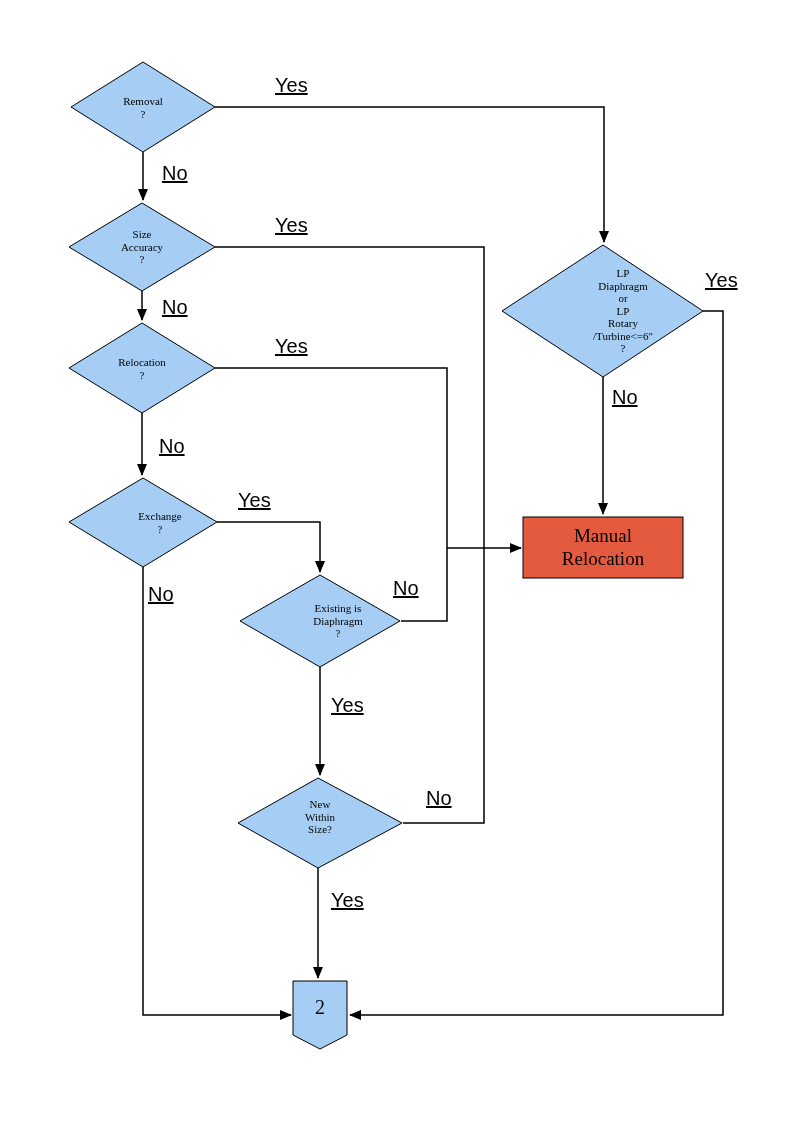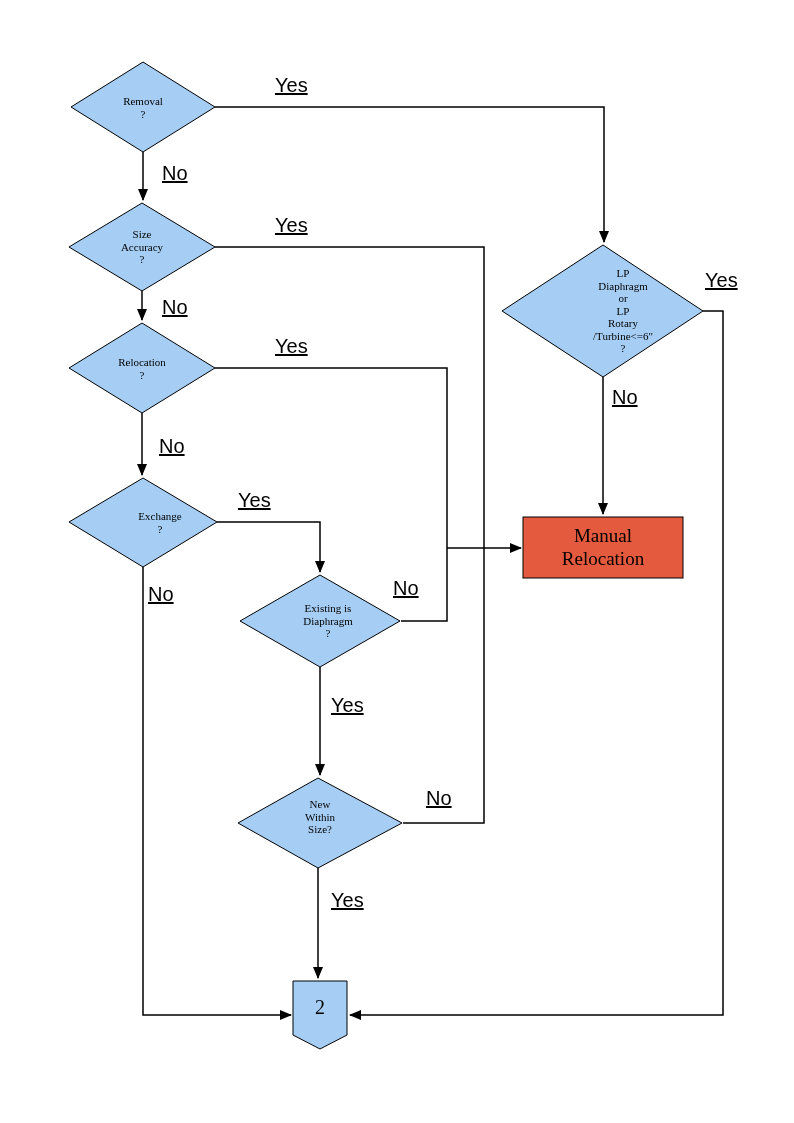--- a/index.html
+++ b/index.html
@@ -75,21 +75,21 @@
 
   <div class="label node-label" style="left:143px; top:107px;">Removal
 ?</div>
   <div class="label node-label" style="left:142px; top:247px;">Size
 Accuracy
 ?</div>
   <div class="label node-label" style="left:142px; top:368px;">Relocation
 ?</div>
   <div class="label node-label" style="left:160px; top:522px;">Exchange
 ?</div>
-  <div class="label node-label" style="left:328px; top:621px;text-align:center;">Existing is
+  <div class="label node-label" style="left:338px; top:621px;text-align:center;">Existing is
 Diaphragm
 ?</div>
   <div class="label node-label" style="left:603px; top:311px;margin-left:20px;">LP
 Diaphragm
 or
 LP
 Rotary
 /Turbine&lt;=6"
 ?</div>
   <div class="label node-label" style="left:320px; top:817px;">New

